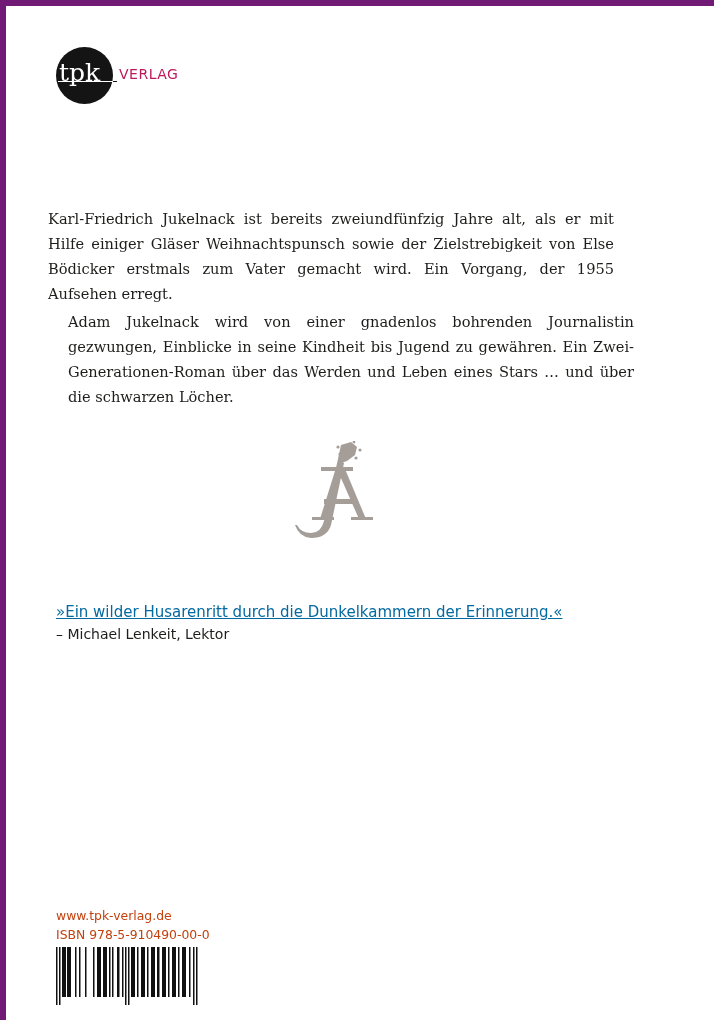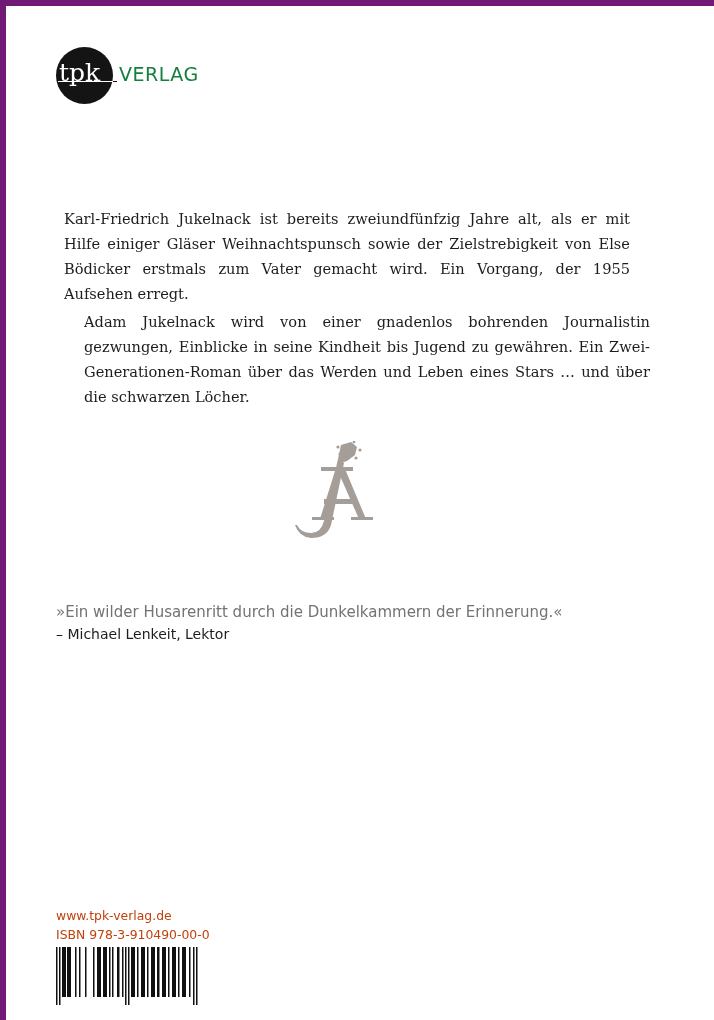--- a/index.html
+++ b/index.html
@@ -25,40 +25,40 @@
     }
     .logo-underline {
       position: absolute; left: 2px; top: 34px; width: 55px; height: 1px; background: #ffffff;
     }
     .logo-underline-ext {
       position: absolute; left: 57px; top: 34px; width: 4px; height: 1px; background: #141414;
     }
     .logo-verlag {
       position: absolute; left: 63px; top: 16px;
       font-family: "DejaVu Sans", sans-serif;
-      font-size: 19px; color: #15803d; letter-spacing: 0.5px;
+      font-size: 14px; color: #be185d; letter-spacing: 0.5px;
       line-height: 22px;
     }
     
     .blurb {
-      position: absolute; left: 58px; width: 566px;
+      position: absolute; left: 42px; width: 566px;
       font-family: "DejaVu Serif", serif;
       font-size: 14.6px; line-height: 25px; color: #1d1d1b;
       text-align: justify; text-align-last: left;
     }
     .blurb-1 { top: 200px; }
     .blurb-2 { top: 303px; margin-left: 20px; }
     .blurb p { margin: 0; }
     
     .emblem { position: absolute; left: 285px; top: 435px; width: 90px; height: 100px; }
     
     .quotes { position: absolute; left: 50px; top: 594px; width: 620px;
       font-family: "DejaVu Sans", sans-serif; }
     .quote { margin-bottom: 18px; }
-    .quote-text { color: #737373; font-size: 15px; line-height: 24px; }
+    .quote-text { color: #0369a1; font-size: 15px; line-height: 24px; text-decoration: underline; }
     .quote-source { color: #1d1d1b; font-size: 14px; line-height: 21px; }
     
     .footer { position: absolute; left: 50px; top: 900px;
       font-family: "DejaVu Sans", sans-serif; font-size: 12.4px; line-height: 19px; color: #c2410c; }
     .barcode { position: absolute; left: 50px; top: 941px; width: 145px; height: 58px; }
   </style>
 </head>
 <body>
 
 <div class="page">
@@ -109,21 +109,21 @@
     <div class="quote">
       <div class="quote-text">»Ein wilder Husarenritt durch die Dunkelkammern der Erinnerung.«</div>
       <div class="quote-source">– Michael Lenkeit, Lektor</div>
     </div>
     <div class="quote" style="width:570px;">
     </div>
   </div>
 
   <div class="footer">
     <div>www.tpk-verlag.de</div>
-    <div>ISBN 978-3-910490-00-0</div>
+    <div>ISBN 978-5-910490-00-0</div>
   </div>
 
   <div class="barcode">
     <svg width="145" height="58" viewBox="0 0 145 58" xmlns="http://www.w3.org/2000/svg">
       <g fill="#111111">
         <rect x="0" y="0" width="1.5" height="58"></rect>
         <rect x="3" y="0" width="1.5" height="58"></rect>
         <rect x="6" y="0" width="4" height="50"></rect>
         <rect x="11" y="0" width="4" height="50"></rect>
         <rect x="19" y="0" width="1.5" height="50"></rect>

